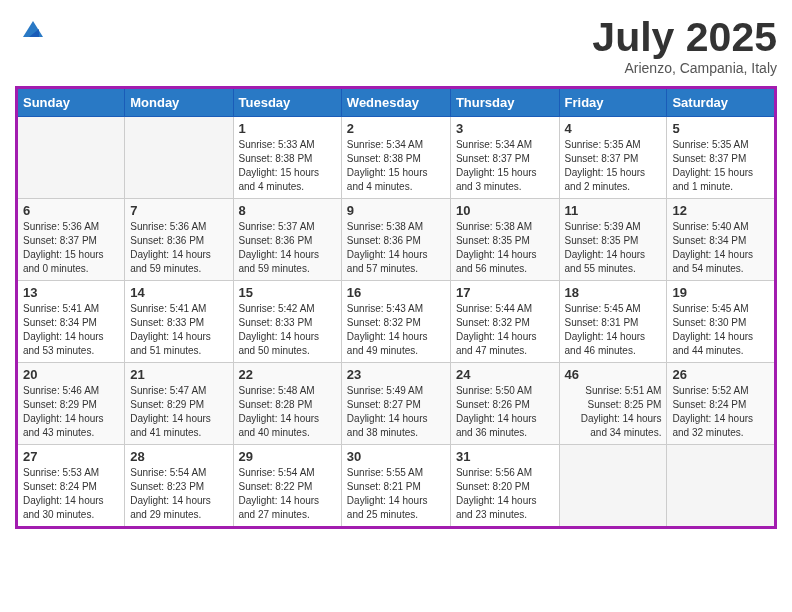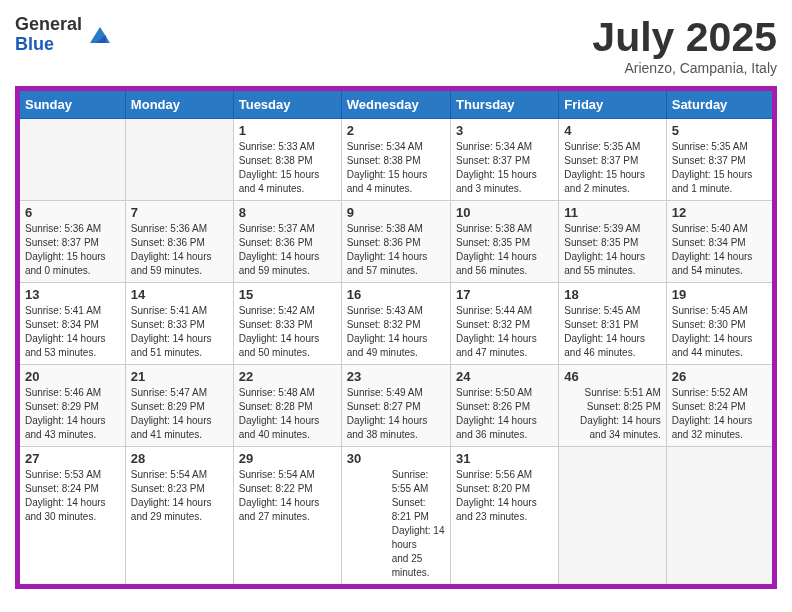--- a/index.html
+++ b/index.html
@@ -49,21 +49,21 @@
       color: #333;
       line-height: 1.1;
     }
     .location {
       font-size: 14px;
       color: #555;
     }
     .calendar {
       width: 100%;
       border-collapse: collapse;
-      border: 5px solid #a21caf;
+      border: 3px solid #a21caf;
     }
     .calendar th {
       background-color: #2979c5;
       color: white;
       font-size: 13px;
       font-weight: bold;
       padding: 6px 5px;
       text-align: left;
       border: 1px solid #1a5cb8;
     }
@@ -99,24 +99,20 @@
     }
     .calendar td.empty {
       background-color: inherit;
     }
   </style>
 </head>
 <body>
 
 <div class="header">
   <div class="logo">
-    <div class="logo-text">
-      <span class="logo-general">General</span>
-      <span class="logo-blue">Blue</span>
-    </div>
     <svg class="logo-icon" viewBox="0 0 28 28">
       <polygon points="4,22 14,6 24,22" fill="#2979c5"></polygon>
       <polygon points="10,22 20,22 20,14" fill="#1a5cb8"></polygon>
     </svg>
   </div>
   <div class="title-section">
     <div class="month-title">July 2025</div>
     <div class="location">Arienzo, Campania, Italy</div>
   </div>
 </div>
@@ -343,21 +339,21 @@
         </td>
         <td>
           <div class="day-number">29</div>
           <div class="day-info" style="white-space: pre-line;">Sunrise: 5:54 AM
 Sunset: 8:22 PM
 Daylight: 14 hours
 and 27 minutes.</div>
         </td>
         <td>
           <div class="day-number">30</div>
-          <div class="day-info" style="white-space: pre-line; margin-left: 45px;">Sunrise: 5:55 AM
+          <div class="day-info" style="white-space: pre-line;">Sunrise: 5:55 AM
 Sunset: 8:21 PM
 Daylight: 14 hours
 and 25 minutes.</div>
         </td>
         <td>
           <div class="day-number">31</div>
           <div class="day-info" style="white-space: pre-line;">Sunrise: 5:56 AM
 Sunset: 8:20 PM
 Daylight: 14 hours
 and 23 minutes.</div>

